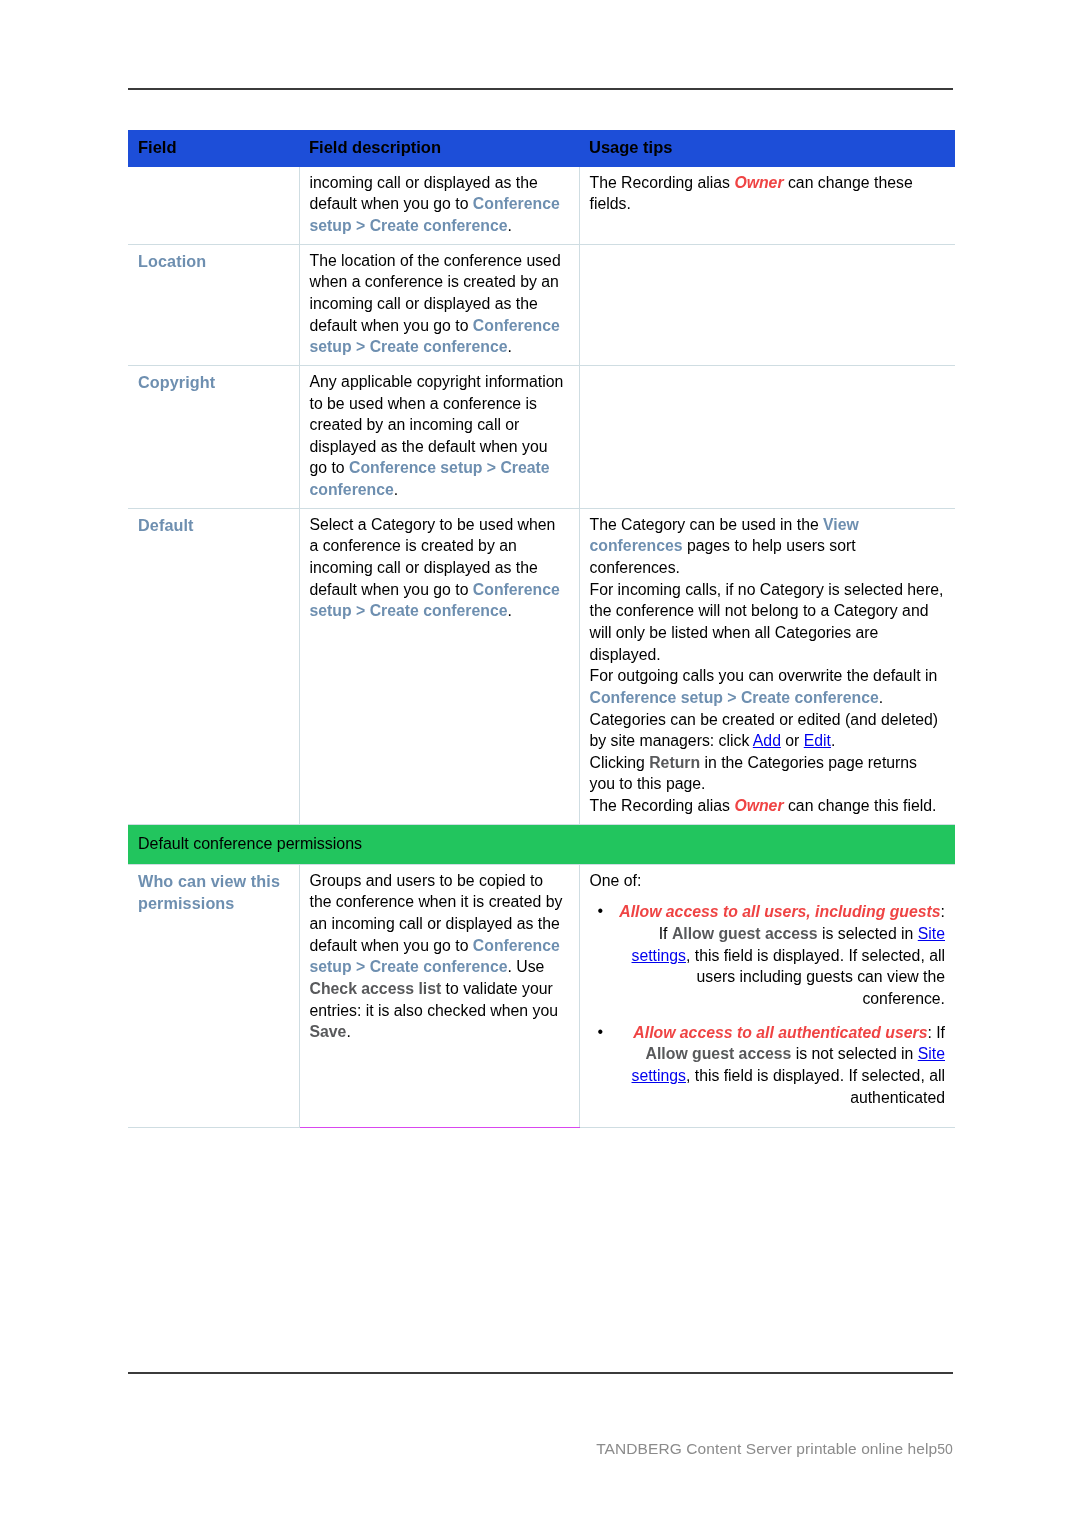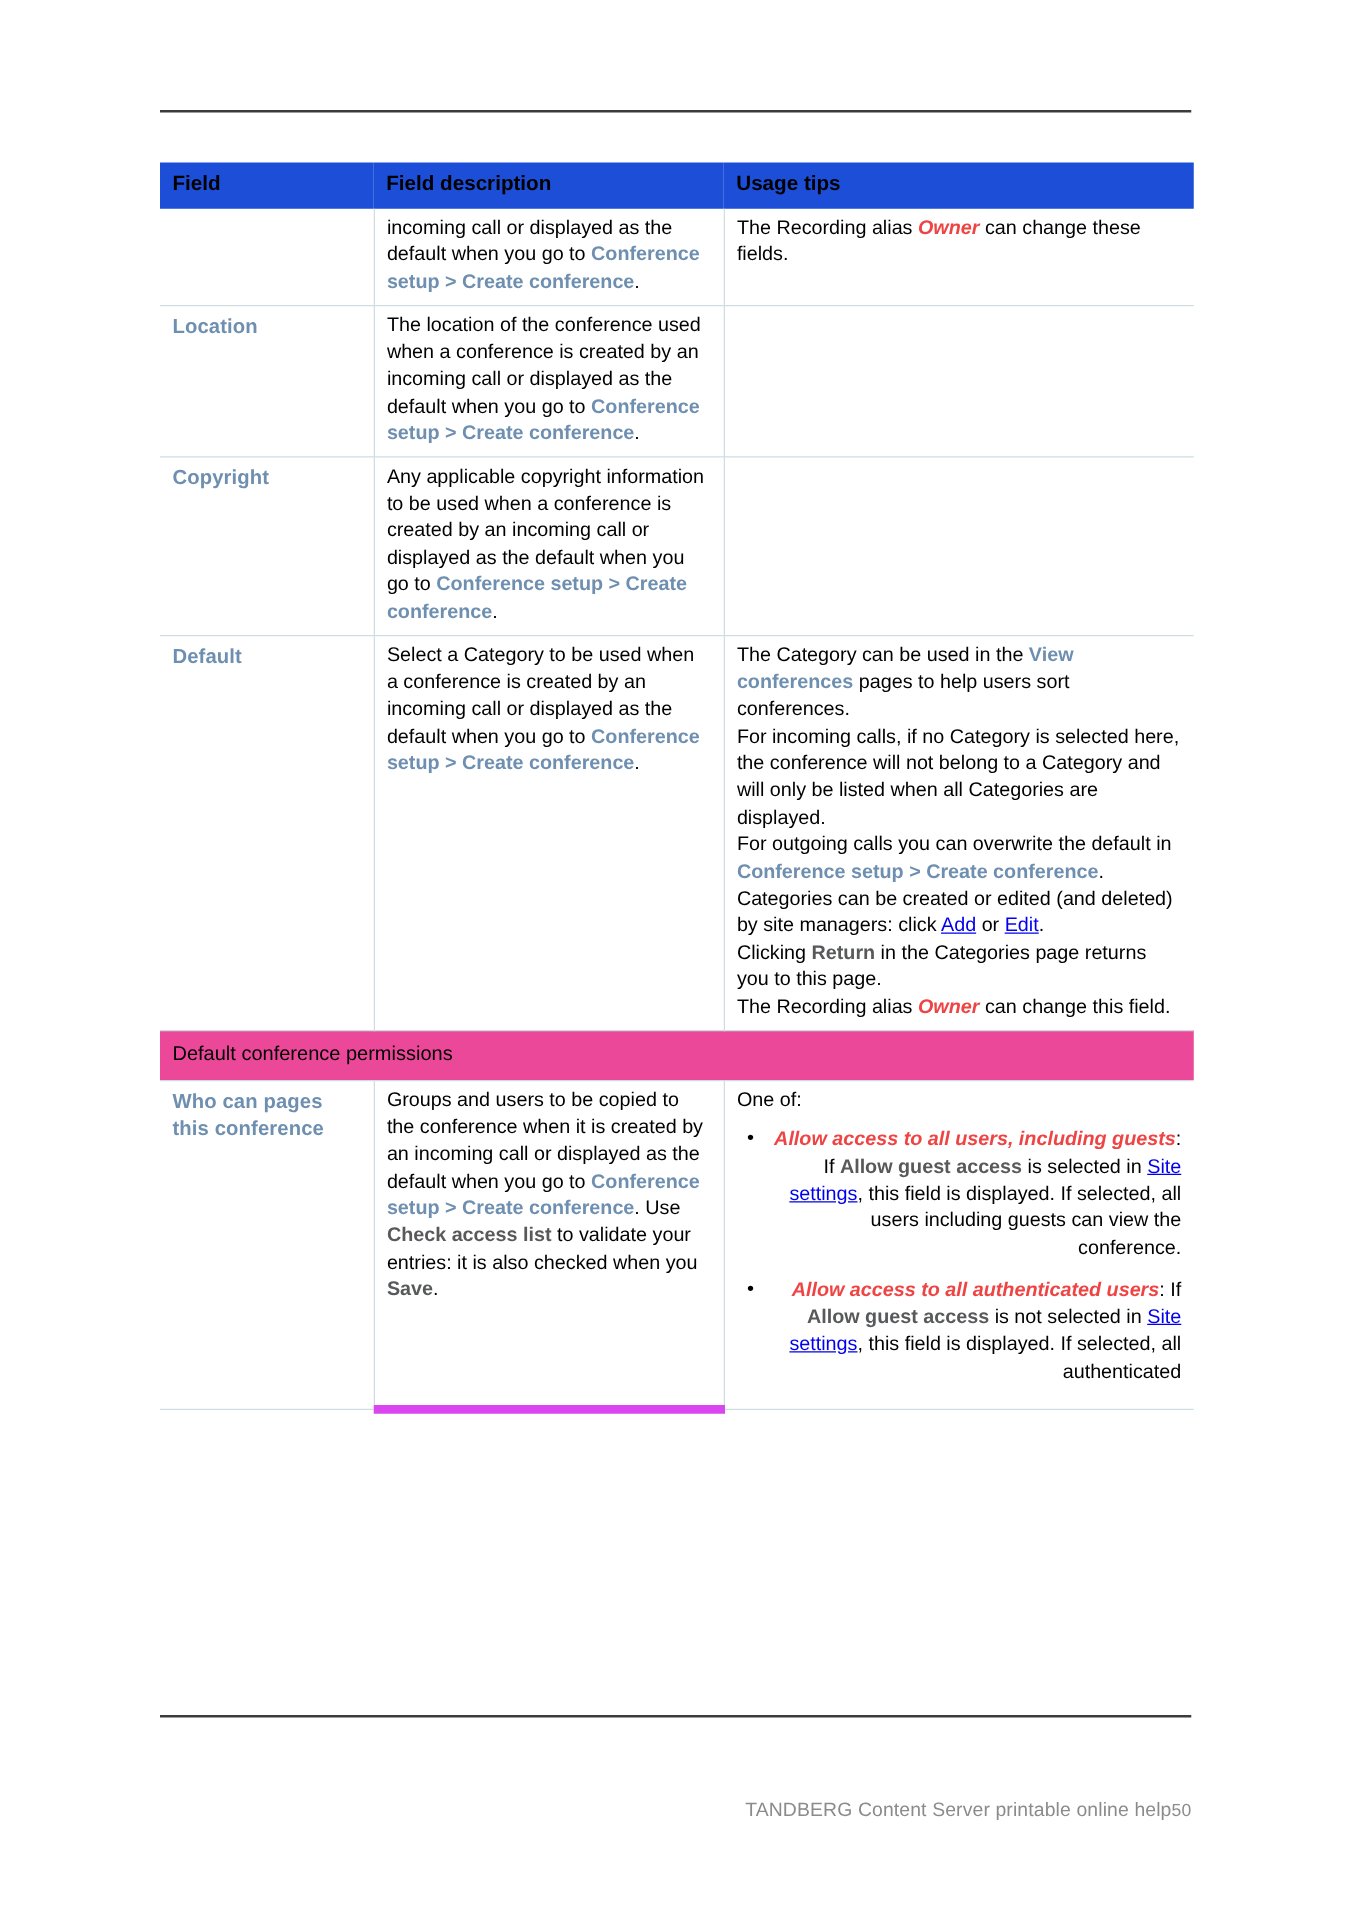--- a/index.html
+++ b/index.html
@@ -92,21 +92,21 @@
 
   td.field-cell {
     color: #6e8fb0;
     font-weight: bold;
     font-size: 16.2px;
     letter-spacing: 0.1px;
     margin-top: 20px;
   }
 
   .section-row td {
-    background: #ec4899;
+    background: #22c55e;
     border-bottom: 1px solid #cfdde2;
     border-top: 1px solid #cfdde2;
     padding: 10px 0 11px 10px;
     font-size: 16px;
     color: #000;
     vertical-align: middle;
   }
 
   .nav {
     color: #6e8fb0;
@@ -214,22 +214,22 @@
           <div class="para"><span>Clicking </span><span class="ui-bold">Return</span><span> in the Categories page returns you to this page.</span></div>
           <div class="para"><span>The Recording alias </span><span class="em-blue">Owner</span><span> can change this field.</span></div>
         </td>
       </tr>
 
       <tr class="section-row">
         <td colspan="3">Default conference permissions</td>
       </tr>
 
       <tr class="no-bottom">
-        <td class="cell first field-cell" style="border-bottom:1px solid #cfdde2;">Who can pages this conference</td>
-        <td class="cell" style="border-bottom:7px solid #d946ef;">
+        <td class="cell first field-cell" style="border-bottom:1px solid #cfdde2;">Who can view this permissions</td>
+        <td class="cell" style="border-bottom:1px solid #d946ef;">
           <span>Groups and users to be copied to the conference when it is created by an incoming call or displayed as the default when you go to </span><span class="nav">Conference setup &gt; Create conference</span><span>. Use </span><span class="ui-bold">Check access list</span><span> to validate your entries: it is also checked when you </span><span class="ui-bold">Save</span><span>.</span>
         </td>
         <td class="cell last bottom-clip" style="border-bottom:1px solid #cfdde2;">
           <div class="para">One of:</div>
           <ul class="bullets">
             <li>
               <span class="em-blue">Allow access to all users, including guests</span><span>: If </span><span class="ui-bold">Allow guest access</span><span> is selected in </span><span class="link">Site settings</span><span>, this field is displayed. If selected, all users including guests can view the conference.</span>
             </li>
             <li>
               <span class="em-blue">Allow access to all authenticated users</span><span>: If </span><span class="ui-bold">Allow guest access</span><span> is not selected in </span><span class="link">Site settings</span><span>, this field is displayed. If selected, all authenticated</span>

